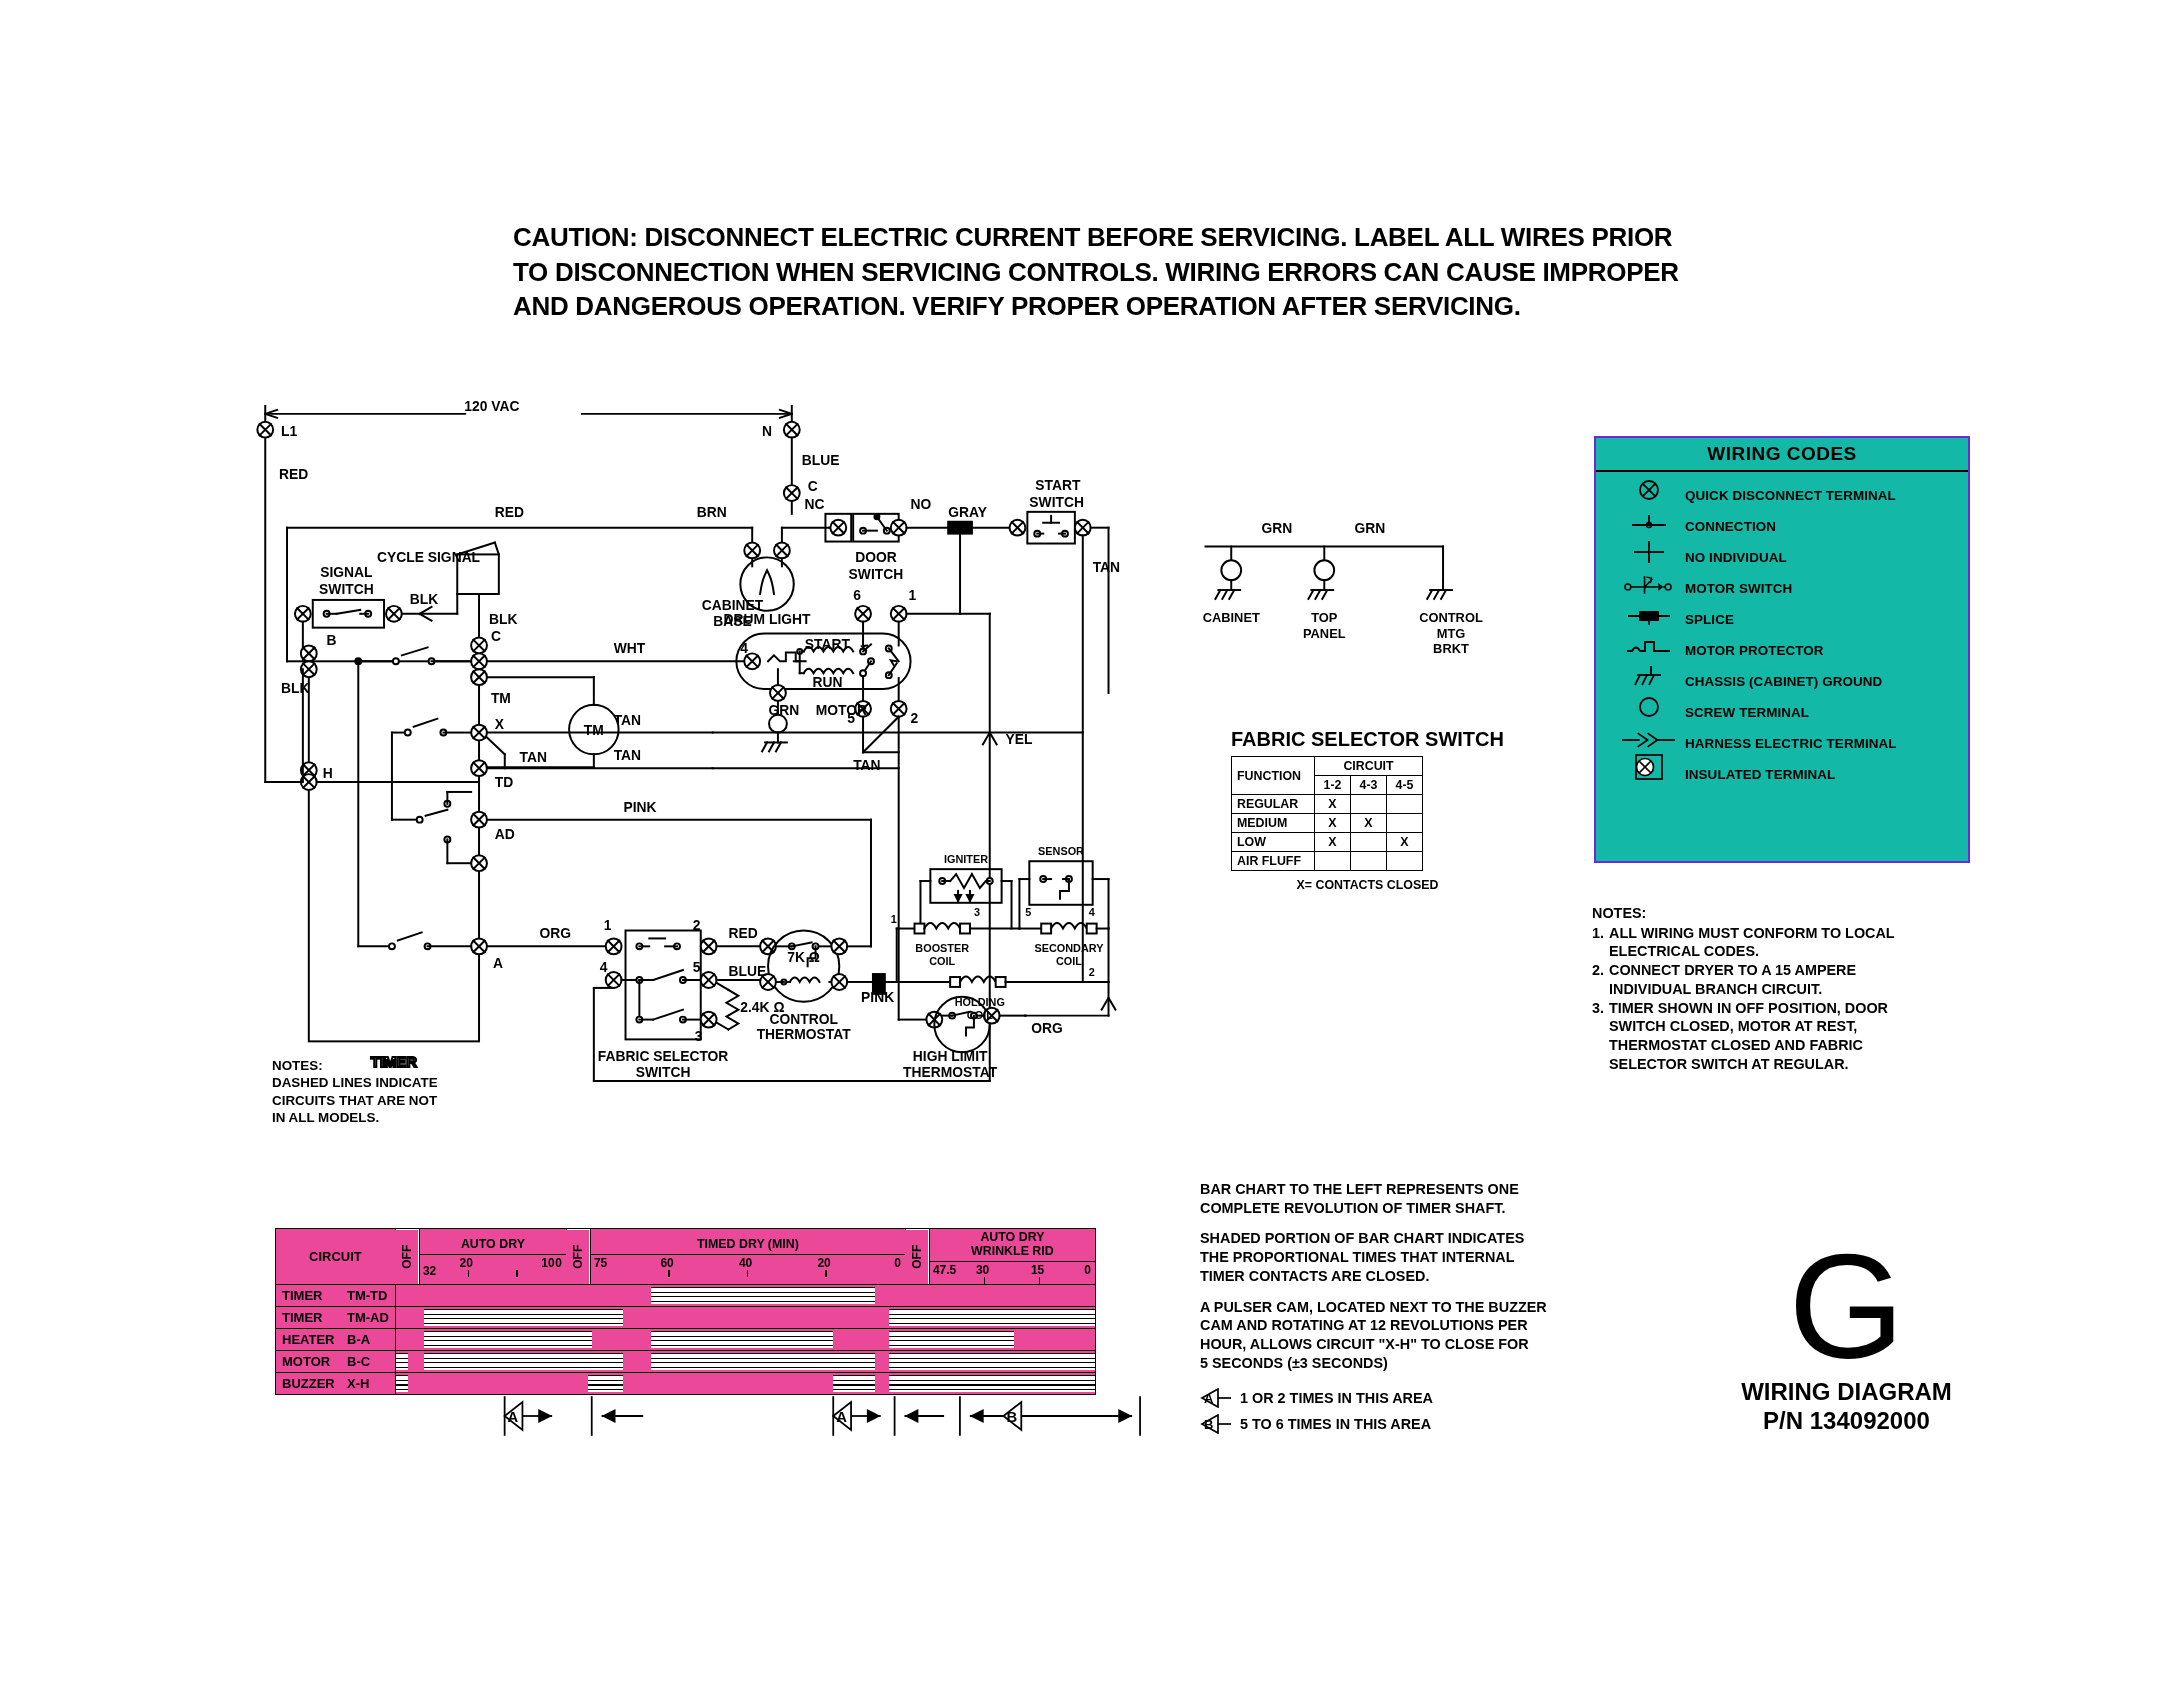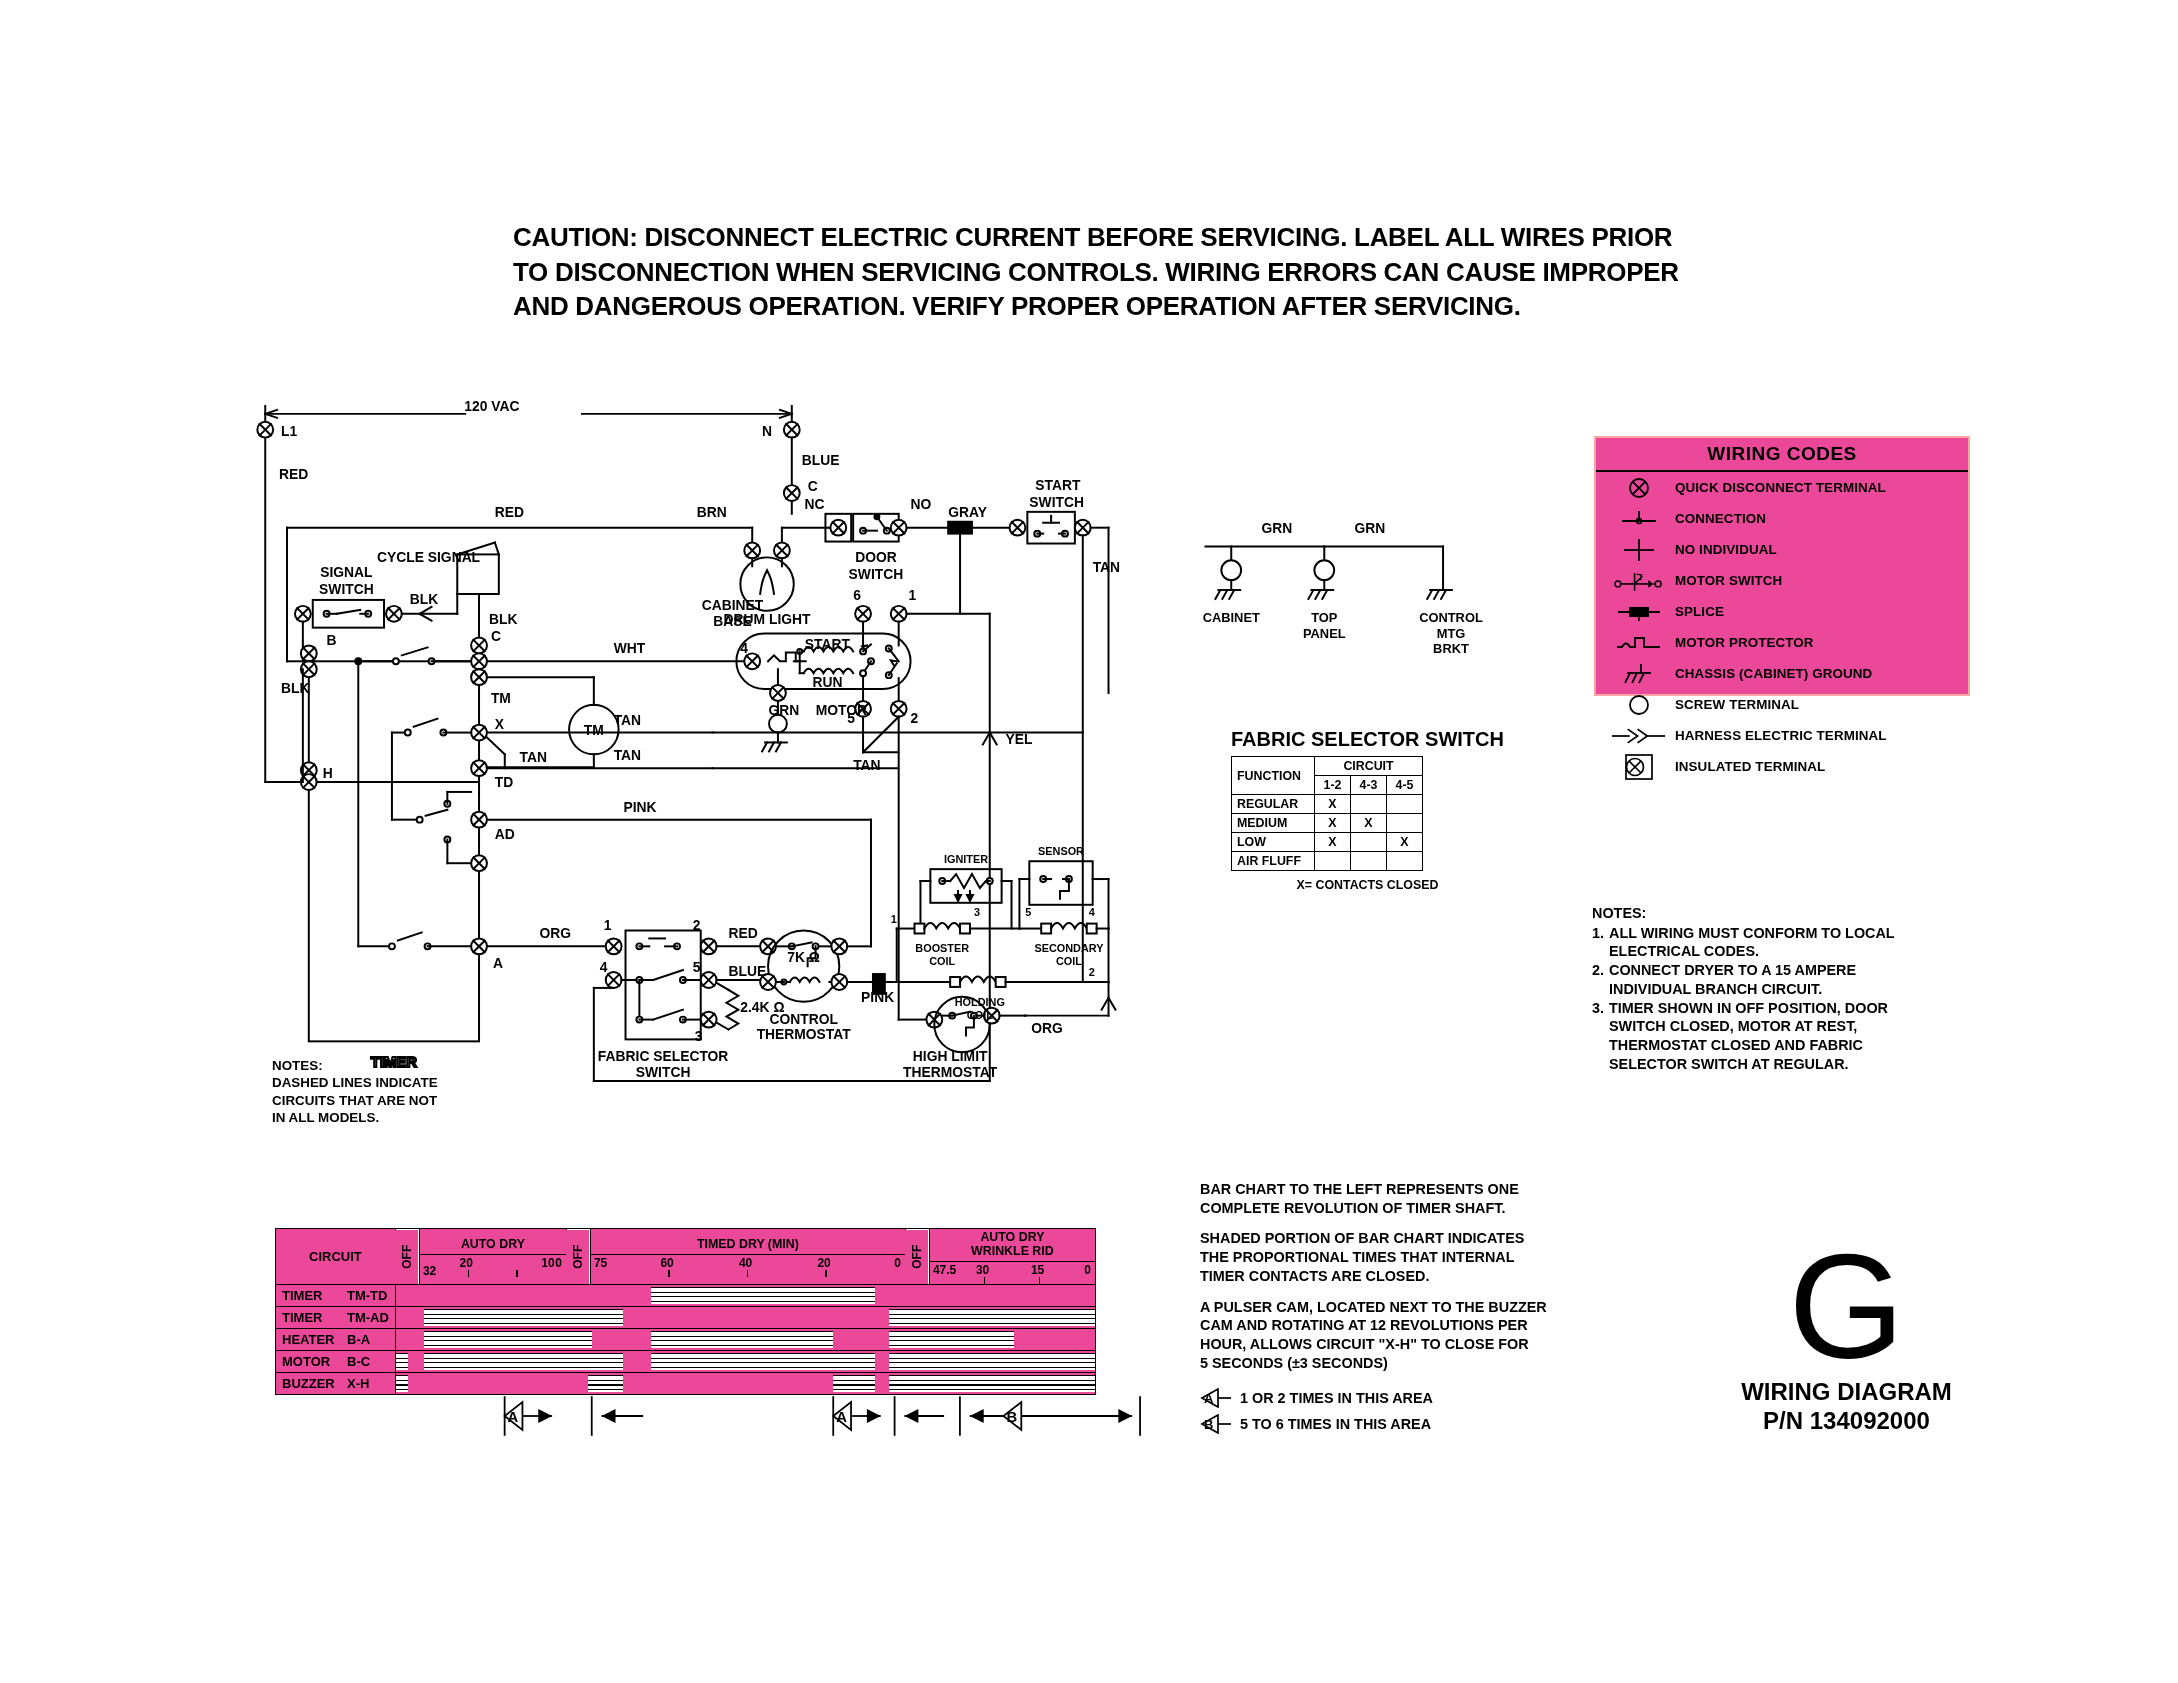--- a/index.html
+++ b/index.html
@@ -15,30 +15,30 @@
 
   
   #caution {
     left:513px; top:220px; width:1287px;
     font-size:26px; font-weight:bold; line-height:1.33;
     letter-spacing:-0.3px;
   }
 
   
   #wiring-codes {
-    left:1594px; top:436px; width:376px; height:260px;
-    border:2px solid #fca5a5; background:#ec4899;
+    left:1594px; top:436px; width:376px; height:427px;
+    border:2px solid #6d28d9; background:#14b8a6;
   }
   #wiring-codes .wc-title {
     height:34px; border-bottom:2px solid #000;
     display:flex; align-items:center; justify-content:center;
     font-size:19px; font-weight:bold; letter-spacing:0.5px;
   }
   #wiring-codes .wc-row {
-    display:flex; align-items:center; height:31px; padding-left:6px;
+    display:flex; align-items:flex-end; height:31px; padding-left:16px;
   }
   #wiring-codes .wc-sym {
     width:73px; flex:0 0 73px; display:flex; align-items:center; justify-content:center;
   }
   #wiring-codes .wc-txt { font-size:13.4px; font-weight:bold; letter-spacing:0.1px; }
 
   
   #fabric-table-wrap { left:1231px; top:728px; }
   #fabric-title { font-size:20px; font-weight:bold; margin-bottom:5px; }
   table.grid { border-collapse:collapse; }

